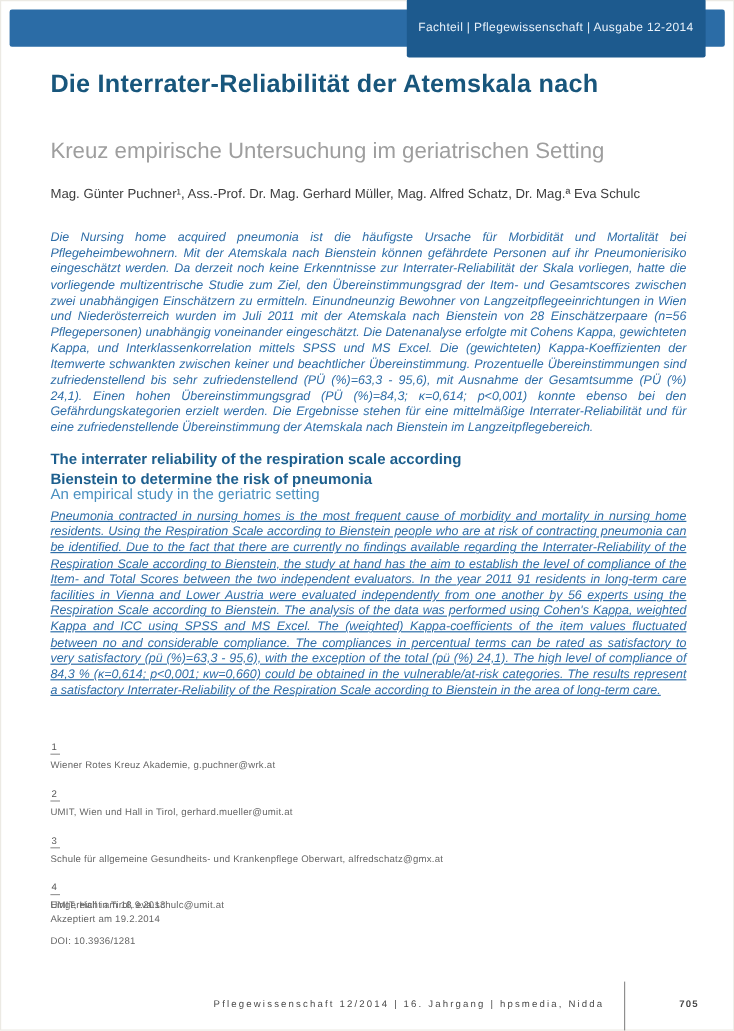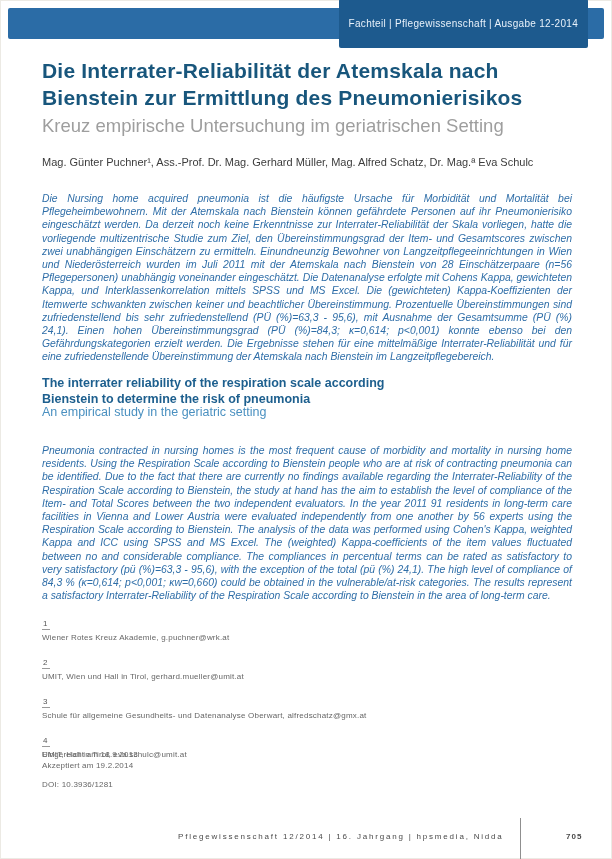--- a/index.html
+++ b/index.html
@@ -36,21 +36,21 @@
     position:absolute;left:42px;top:156px;width:540px;
     color:#3c3c3c;font-size:11px;
   }
   
   .abstract{
     position:absolute;left:42px;width:530px;
     color:#2f6ea8;font-size:10.4px;font-style:italic;
     line-height:13.2px;text-align:justify;
   }
   .abstract-de{top:192px;}
-  .abstract-en{top:444px;}
+  .abstract-en{top:424px;text-decoration:underline;}
   .heading-en{
     position:absolute;left:42px;top:376px;width:540px;
     color:#1d5f8e;font-size:12.5px;font-weight:bold;line-height:15.5px;
   }
   .subheading-en{
     position:absolute;left:42px;top:405px;width:540px;
     color:#4a90c0;font-size:12.5px;font-weight:400;
   }
   
   .footnotes{
@@ -90,21 +90,20 @@
 <body>
 
 <div class="page">
 
   <div class="topbar">
     <div class="issue-badge">Fachteil | Pflegewissenschaft | Ausgabe 12-2014</div>
   </div>
 
   <div class="title">
     <div>Die Interrater-Reliabilität der Atemskala nach</div>
-    <div>Bienstein zur Ermittlung des Pneumonierisikos</div>
   </div>
 
   <div class="subtitle">Kreuz empirische Untersuchung im geriatrischen Setting</div>
 
   <div class="authors">Mag. Günter Puchner¹, Ass.-Prof. Dr. Mag. Gerhard Müller, Mag. Alfred Schatz, Dr. Mag.ª Eva Schulc</div>
 
   <div class="abstract abstract-de">Die Nursing home acquired pneumonia ist die häufigste Ursache für Morbidität und Mortalität bei Pflegeheimbewohnern. Mit der Atemskala nach Bienstein können gefährdete Personen auf ihr Pneumonierisiko eingeschätzt werden. Da derzeit noch keine Erkenntnisse zur Interrater-Reliabilität der Skala vorliegen, hatte die vorliegende multizentrische Studie zum Ziel, den Übereinstimmungsgrad der Item- und Gesamtscores zwischen zwei unabhängigen Einschätzern zu ermitteln. Einundneunzig Bewohner von Langzeitpflegeeinrichtungen in Wien und Niederösterreich wurden im Juli 2011 mit der Atemskala nach Bienstein von 28 Einschätzerpaare (n=56 Pflegepersonen) unabhängig voneinander eingeschätzt. Die Datenanalyse erfolgte mit Cohens Kappa, gewichteten Kappa, und Interklassenkorrelation mittels SPSS und MS Excel. Die (gewichteten) Kappa-Koeffizienten der Itemwerte schwankten zwischen keiner und beachtlicher Übereinstimmung. Prozentuelle Übereinstimmungen sind zufriedenstellend bis sehr zufriedenstellend (PÜ (%)=63,3 - 95,6), mit Ausnahme der Gesamtsumme (PÜ (%) 24,1). Einen hohen Übereinstimmungsgrad (PÜ (%)=84,3; κ=0,614; p&lt;0,001) konnte ebenso bei den Gefährdungskategorien erzielt werden. Die Ergebnisse stehen für eine mittelmäßige Interrater-Reliabilität und für eine zufriedenstellende Übereinstimmung der Atemskala nach Bienstein im Langzeitpflegebereich.</div>
 
   <div class="heading-en">
     <div>The interrater reliability of the respiration scale according</div>
@@ -119,21 +118,21 @@
     <div class="footnote">
       <span class="fn-num">1</span>
       <div class="fn-text">Wiener Rotes Kreuz Akademie, g.puchner@wrk.at</div>
     </div>
     <div class="footnote">
       <span class="fn-num">2</span>
       <div class="fn-text">UMIT, Wien und Hall in Tirol, gerhard.mueller@umit.at</div>
     </div>
     <div class="footnote">
       <span class="fn-num">3</span>
-      <div class="fn-text">Schule für allgemeine Gesundheits- und Datenanalyse Oberwart, alfredschatz@gmx.at</div>
+      <div class="fn-text">Schule für allgemeine Gesundheits- und Krankenpflege Oberwart, alfredschatz@gmx.at</div>
     </div>
     <div class="footnote">
       <span class="fn-num">4</span>
       <div class="fn-text">UMIT, Hall in Tirol, eva.schulc@umit.at</div>
     </div>
   </div>
 
   <div class="meta">
     <div>Eingereicht am 18.9.2013</div>
     <div>Akzeptiert am 19.2.2014</div>

